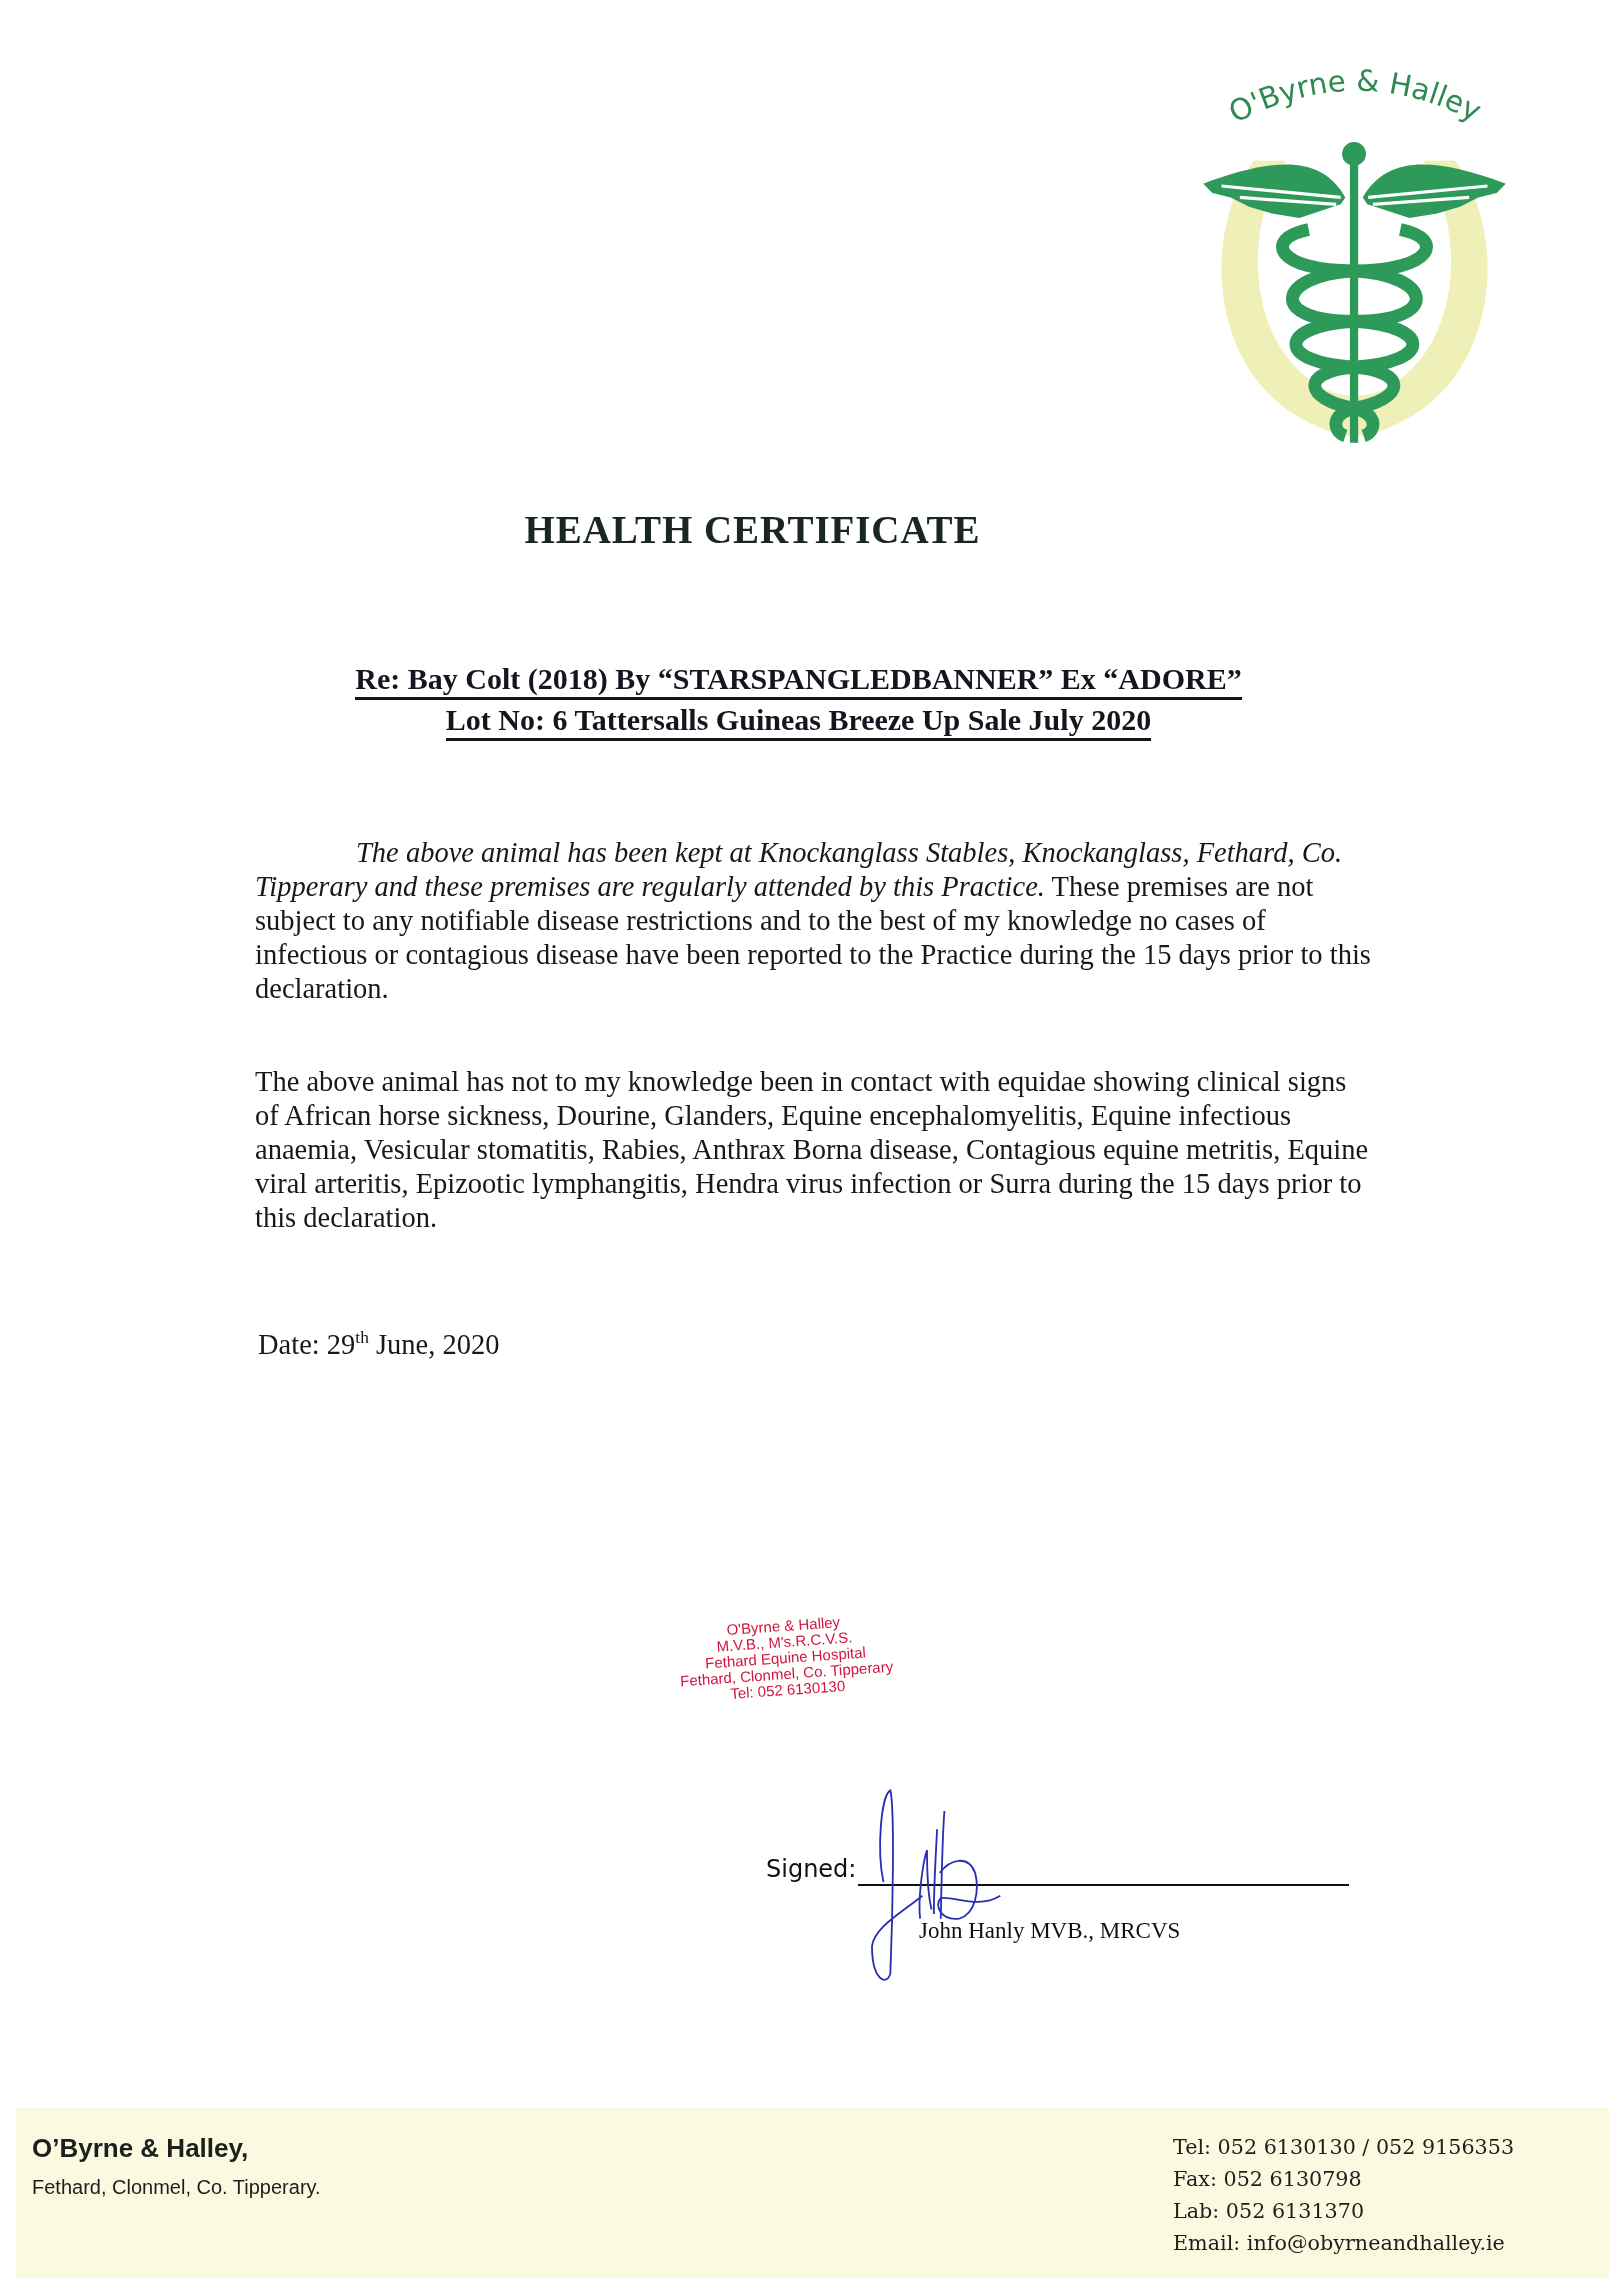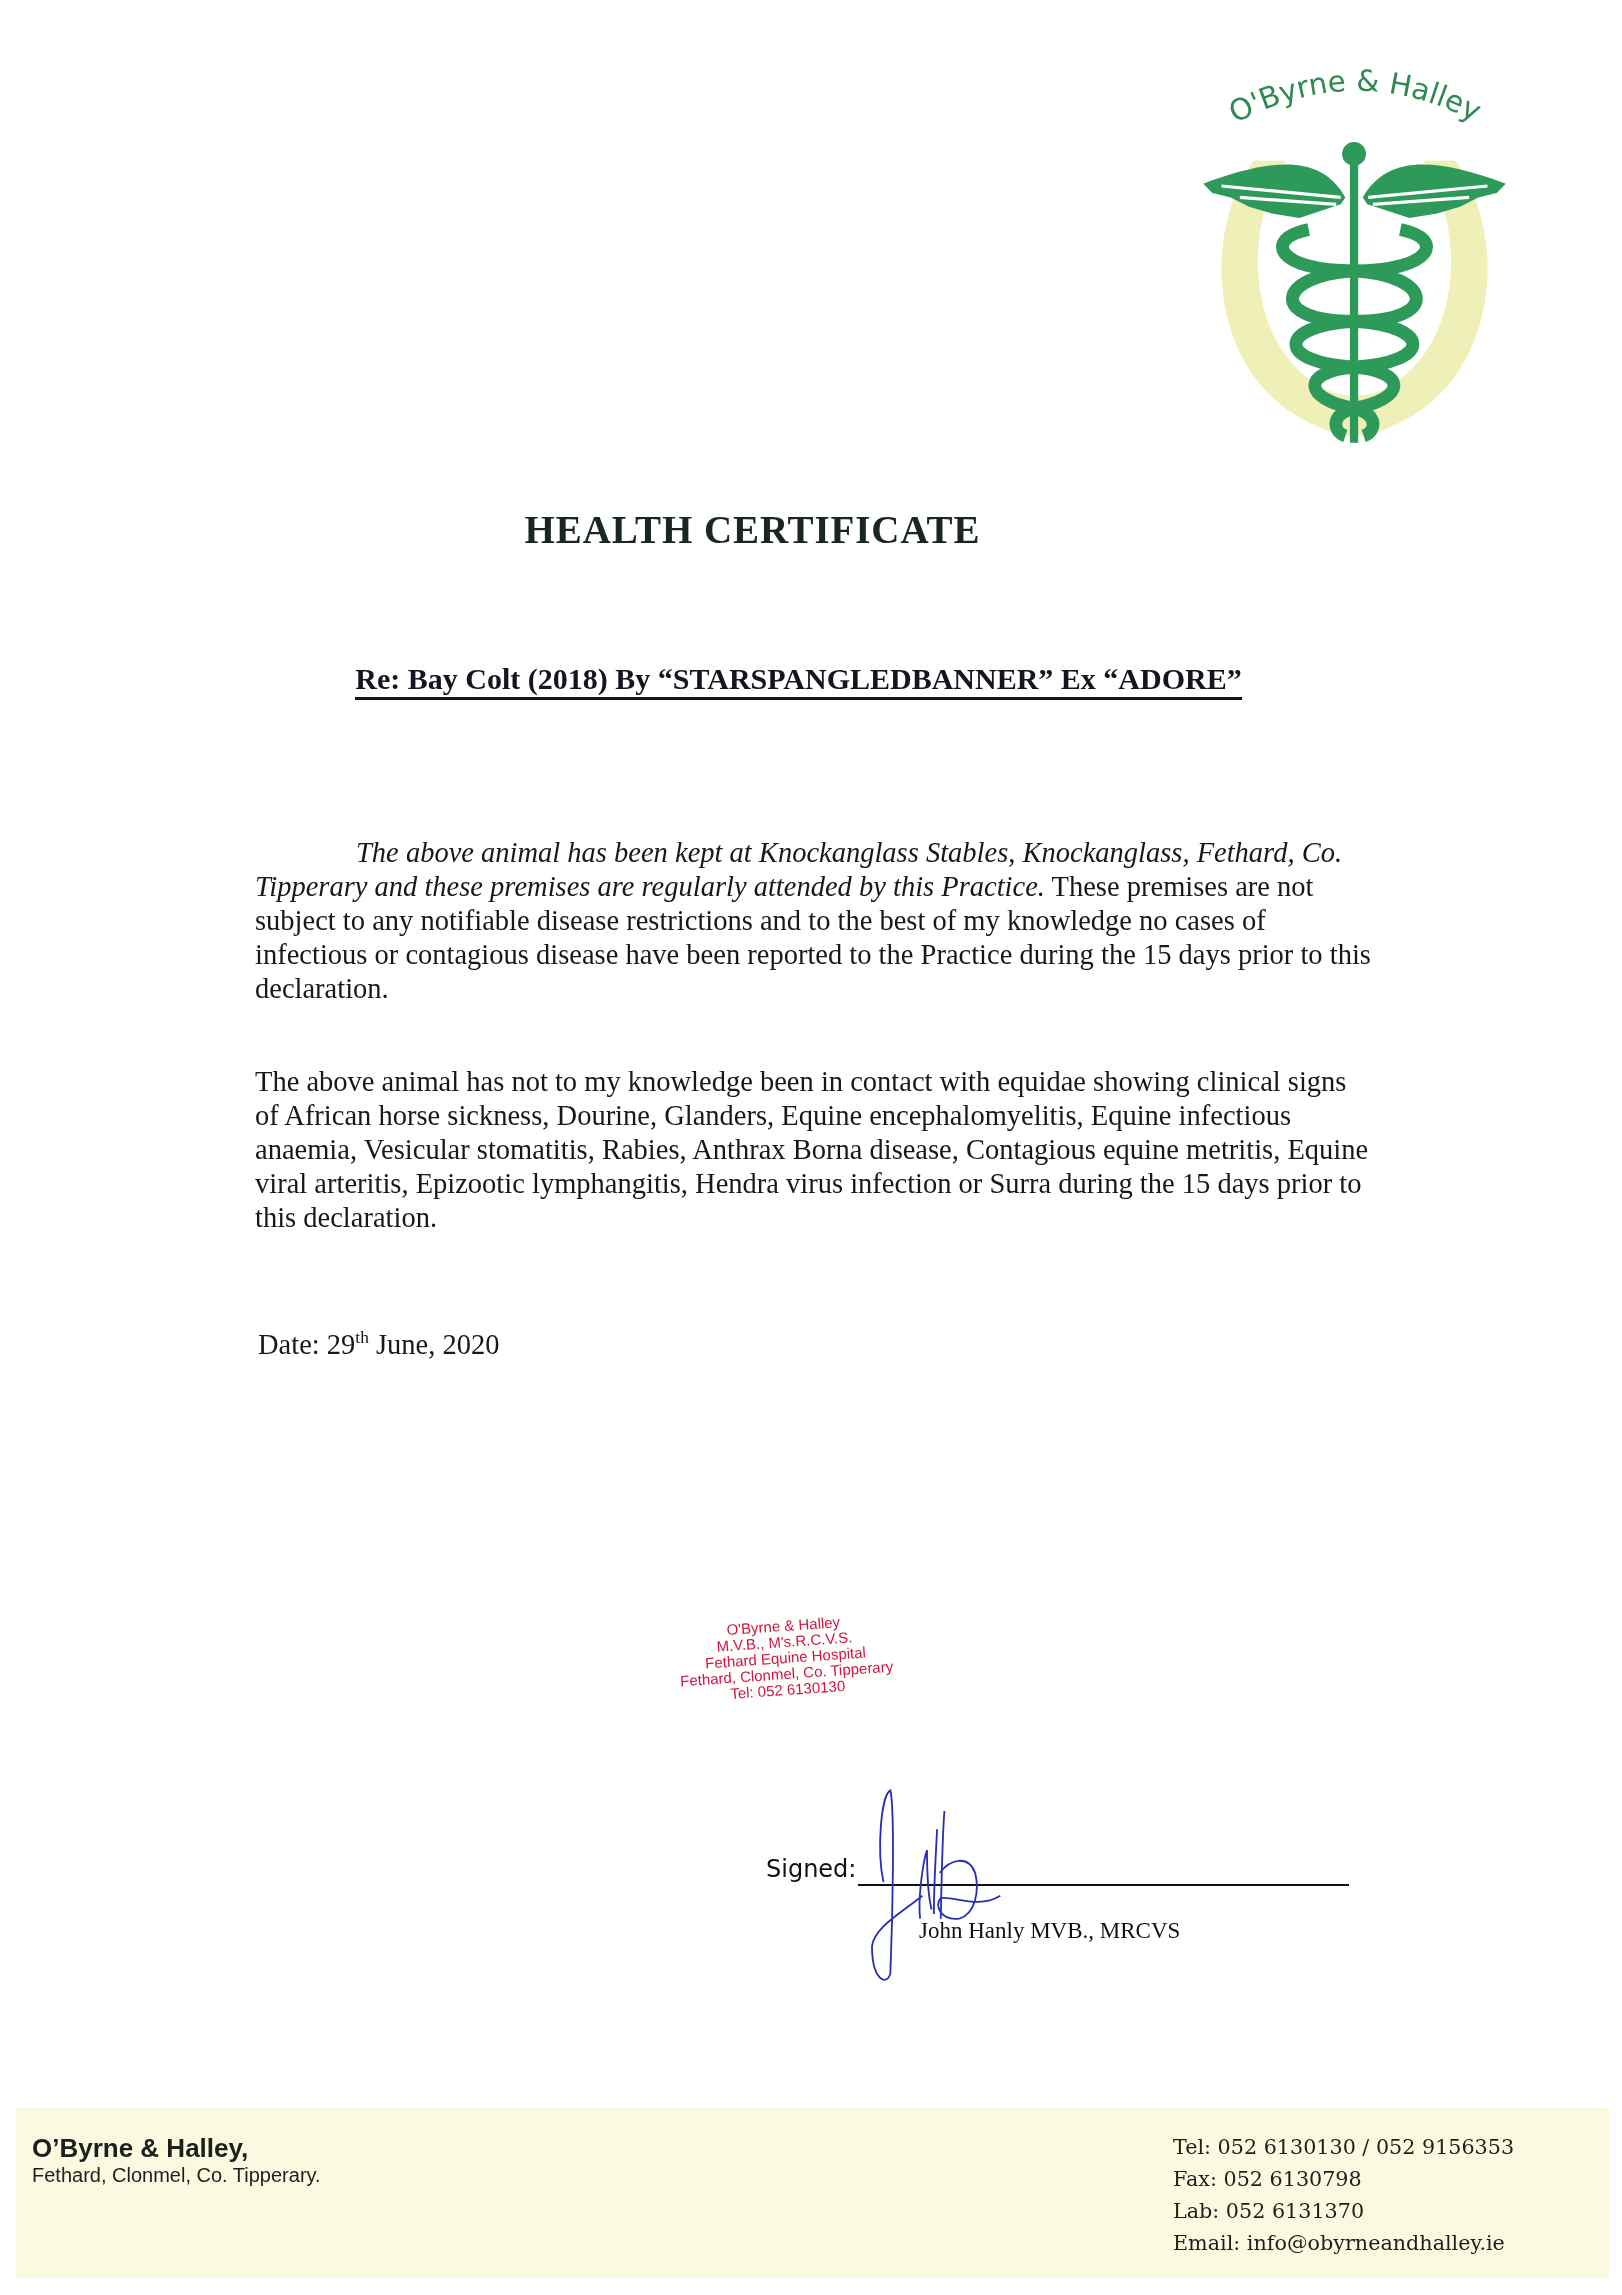--- a/index.html
+++ b/index.html
@@ -40,21 +40,21 @@
     .signatory {
       position: absolute; left: 919px; top: 1918px; font-family: Liberation Serif, serif;
       font-size: 23px; color: #111;
     }
     .signature { position: absolute; left: 817px; top: 1781px; width: 275px; height: 202px; }
     .footer {
       position: absolute; left: 16px; top: 2108px; width: 1593px; height: 170px;
       background: #fbfae0;
     }
     .footer-left { position: absolute; left: 16px; top: 25px; font-family: "Liberation Sans", sans-serif; color: #1b1f1d; }
-    .footer-left .name { font-weight: bold; font-size: 26px; margin-bottom: 0; }
+    .footer-left .name { font-weight: bold; font-size: 26px; margin-bottom: 12px; }
     .footer-left .addr { font-size: 20px; }
     .footer-right {
       position: absolute; left: 1157px; top: 23px; font-family: "DejaVu Serif", serif;
       font-size: 20.7px; line-height: 32px; color: #1b1f1d;
     }
   </style>
 </head>
 <body>
 
 <div class="logo">
@@ -83,20 +83,21 @@
 
     <path d="M 250 400 C 150 420, 180 490, 349 490 C 520 500, 540 600, 349 600 C 180 610, 180 690, 349 700 C 470 710, 460 770, 349 790 C 300 800, 300 840, 330 850" fill="none" stroke="#2e9a5a" stroke-width="28"></path>
     <path d="M 450 400 C 550 420, 520 490, 349 490 C 180 500, 160 600, 349 600 C 520 610, 520 690, 349 700 C 230 710, 240 770, 349 790 C 400 800, 400 840, 370 850" fill="none" stroke="#2e9a5a" stroke-width="28"></path>
   </svg>
 </div>
 
 <div class="title">HEALTH CERTIFICATE</div>
 
 <div class="re-block">
   <div><span class="line">Re: Bay Colt (2018) By “STARSPANGLEDBANNER” Ex “ADORE”</span></div>
+  <div><span class="line">Lot No: 6 Tattersalls Guineas Breeze Up Sale July 2020</span></div>
 </div>
 
 <div class="para p1"><span class="it">The above animal has been kept at Knockanglass Stables, Knockanglass, Fethard, Co. Tipperary and these premises are regularly attended by this Practice.</span><span> These premises are not subject to any notifiable disease restrictions and to the best of my knowledge no cases of infectious or contagious disease have been reported to the Practice during the 15 days prior to this declaration.</span></div>
 
 <div class="para p2">The above animal has not to my knowledge been in contact with equidae showing clinical signs of African horse sickness, Dourine, Glanders, Equine encephalomyelitis, Equine infectious anaemia, Vesicular stomatitis, Rabies, Anthrax Borna disease, Contagious equine metritis, Equine viral arteritis, Epizootic lymphangitis, Hendra virus infection or Surra during the 15 days prior to this declaration.</div>
 
 <div class="date"><span>Date: 29</span><sup>th</sup><span> June, 2020</span></div>
 
 <div class="stamp">
   <div>O'Byrne &amp; Halley</div>

